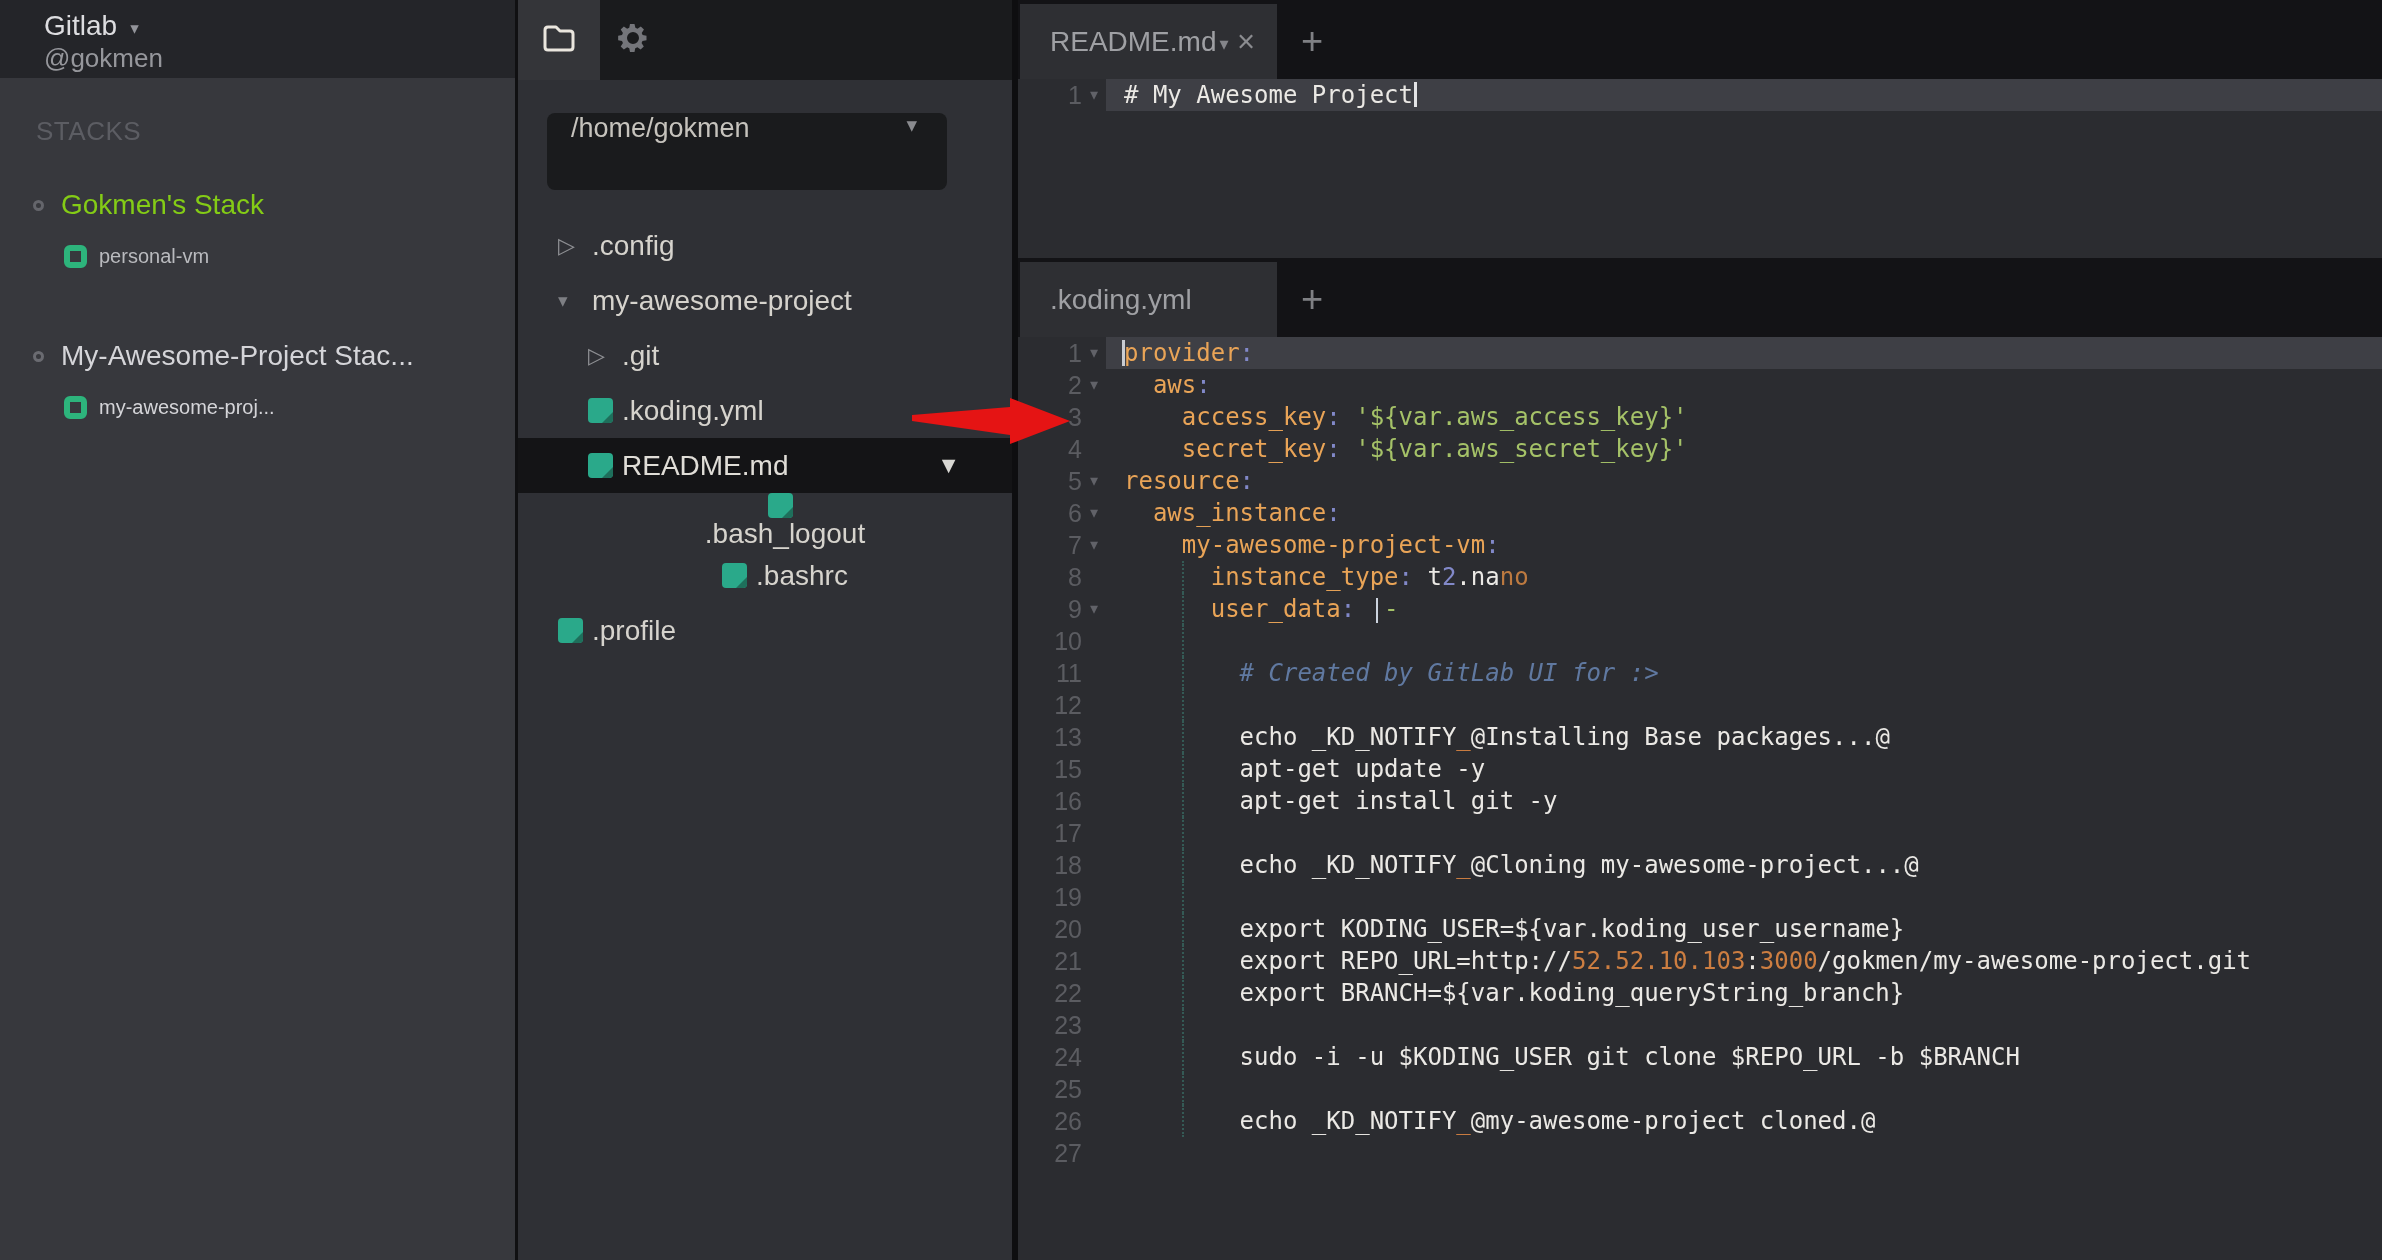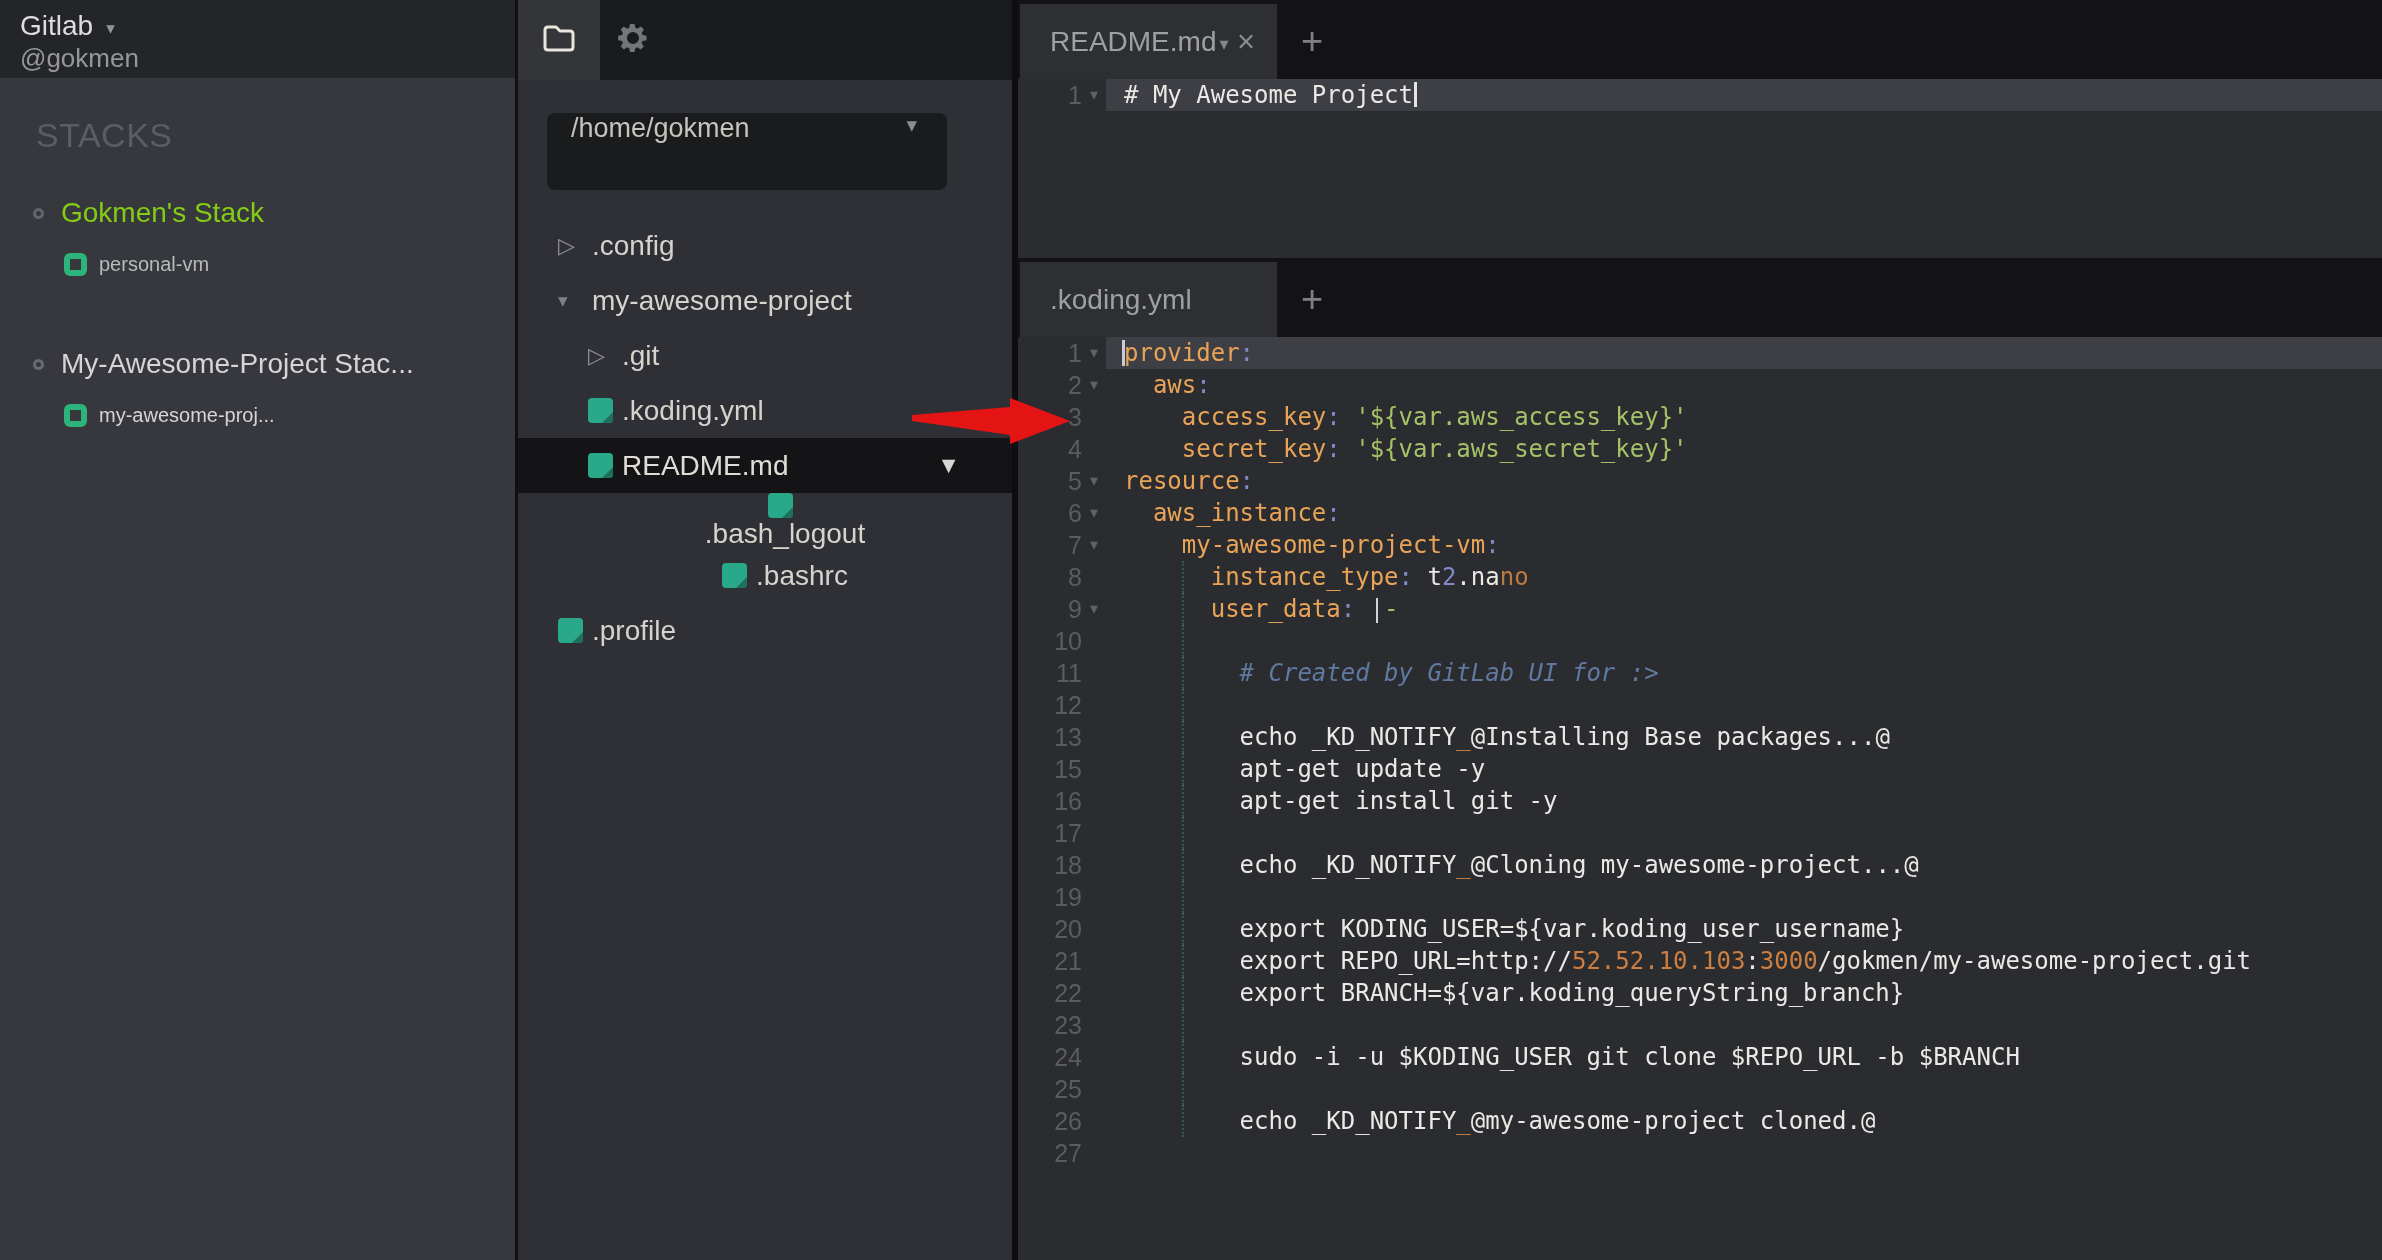--- a/index.html
+++ b/index.html
@@ -2,26 +2,26 @@
 <html><head>
 <meta charset="utf-8">
 <style>
   *{margin:0;padding:0;box-sizing:border-box}
   html,body{width:2382px;height:1260px;background:#0e0e10;overflow:hidden;
     font-family:"Liberation Sans",sans-serif}
   .app{position:relative;width:2382px;height:1260px}
 
   
   .sidebar{position:absolute;left:0;top:0;width:515px;height:1260px;background:#37383d}
-  .sb-header{height:78px;background:#242529;padding:10px 0 0 20px}
+  .sb-header{height:78px;background:#242529;padding:10px 0 0 44px}
   .team-row{display:flex;align-items:center;gap:13px}
   .team-name{font-size:28px;font-weight:500;color:#dddde0}
   .team-caret{font-size:17px;color:#93949a;padding-top:4px}
   .username{font-size:26px;color:#96979c;margin-top:1px}
-  .stacks-heading{margin:38px 0 0 36px;font-size:34px;color:#5c5d63;letter-spacing:.5px}
+  .stacks-heading{margin:38px 0 0 36px;font-size:26px;color:#5c5d63;letter-spacing:.5px}
   .stack{margin-top:42px}
   .stack + .stack{margin-top:72px}
   .stack-row{display:flex;align-items:center;gap:17px;padding-left:33px;font-size:28px;color:#d5d5d9}
   .stack-row.dim{color:#84cc16}
   .bullet{width:11px;height:11px;border:3px solid #6a6b71;border-radius:50%;flex:none}
   .stack-row.dim .bullet{border-color:#64656b}
   .vm-row{display:flex;align-items:center;gap:12px;padding-left:64px;margin-top:24px;font-size:20px;color:#d5d5d9}
   .vm-row.dim{color:#b9babe}
   .vm-icon{width:23px;height:23px;border:6px solid #2db47c;border-radius:6px;flex:none}
 

